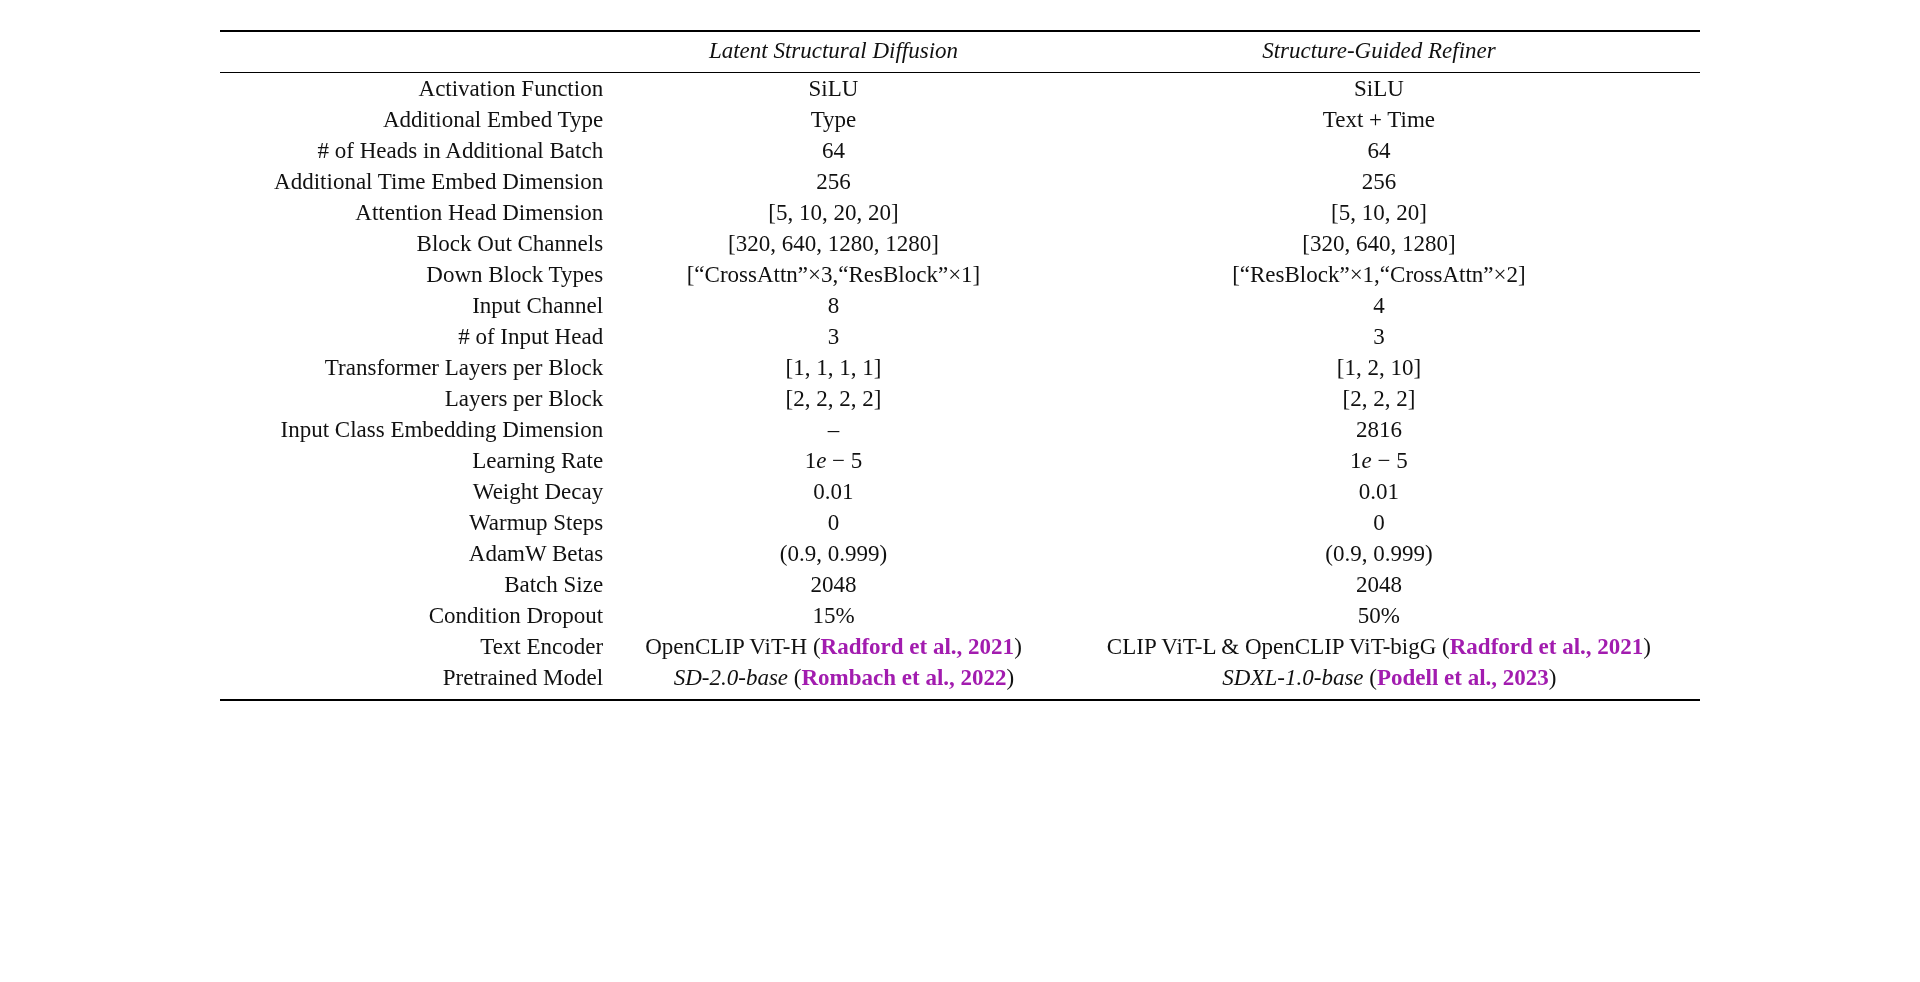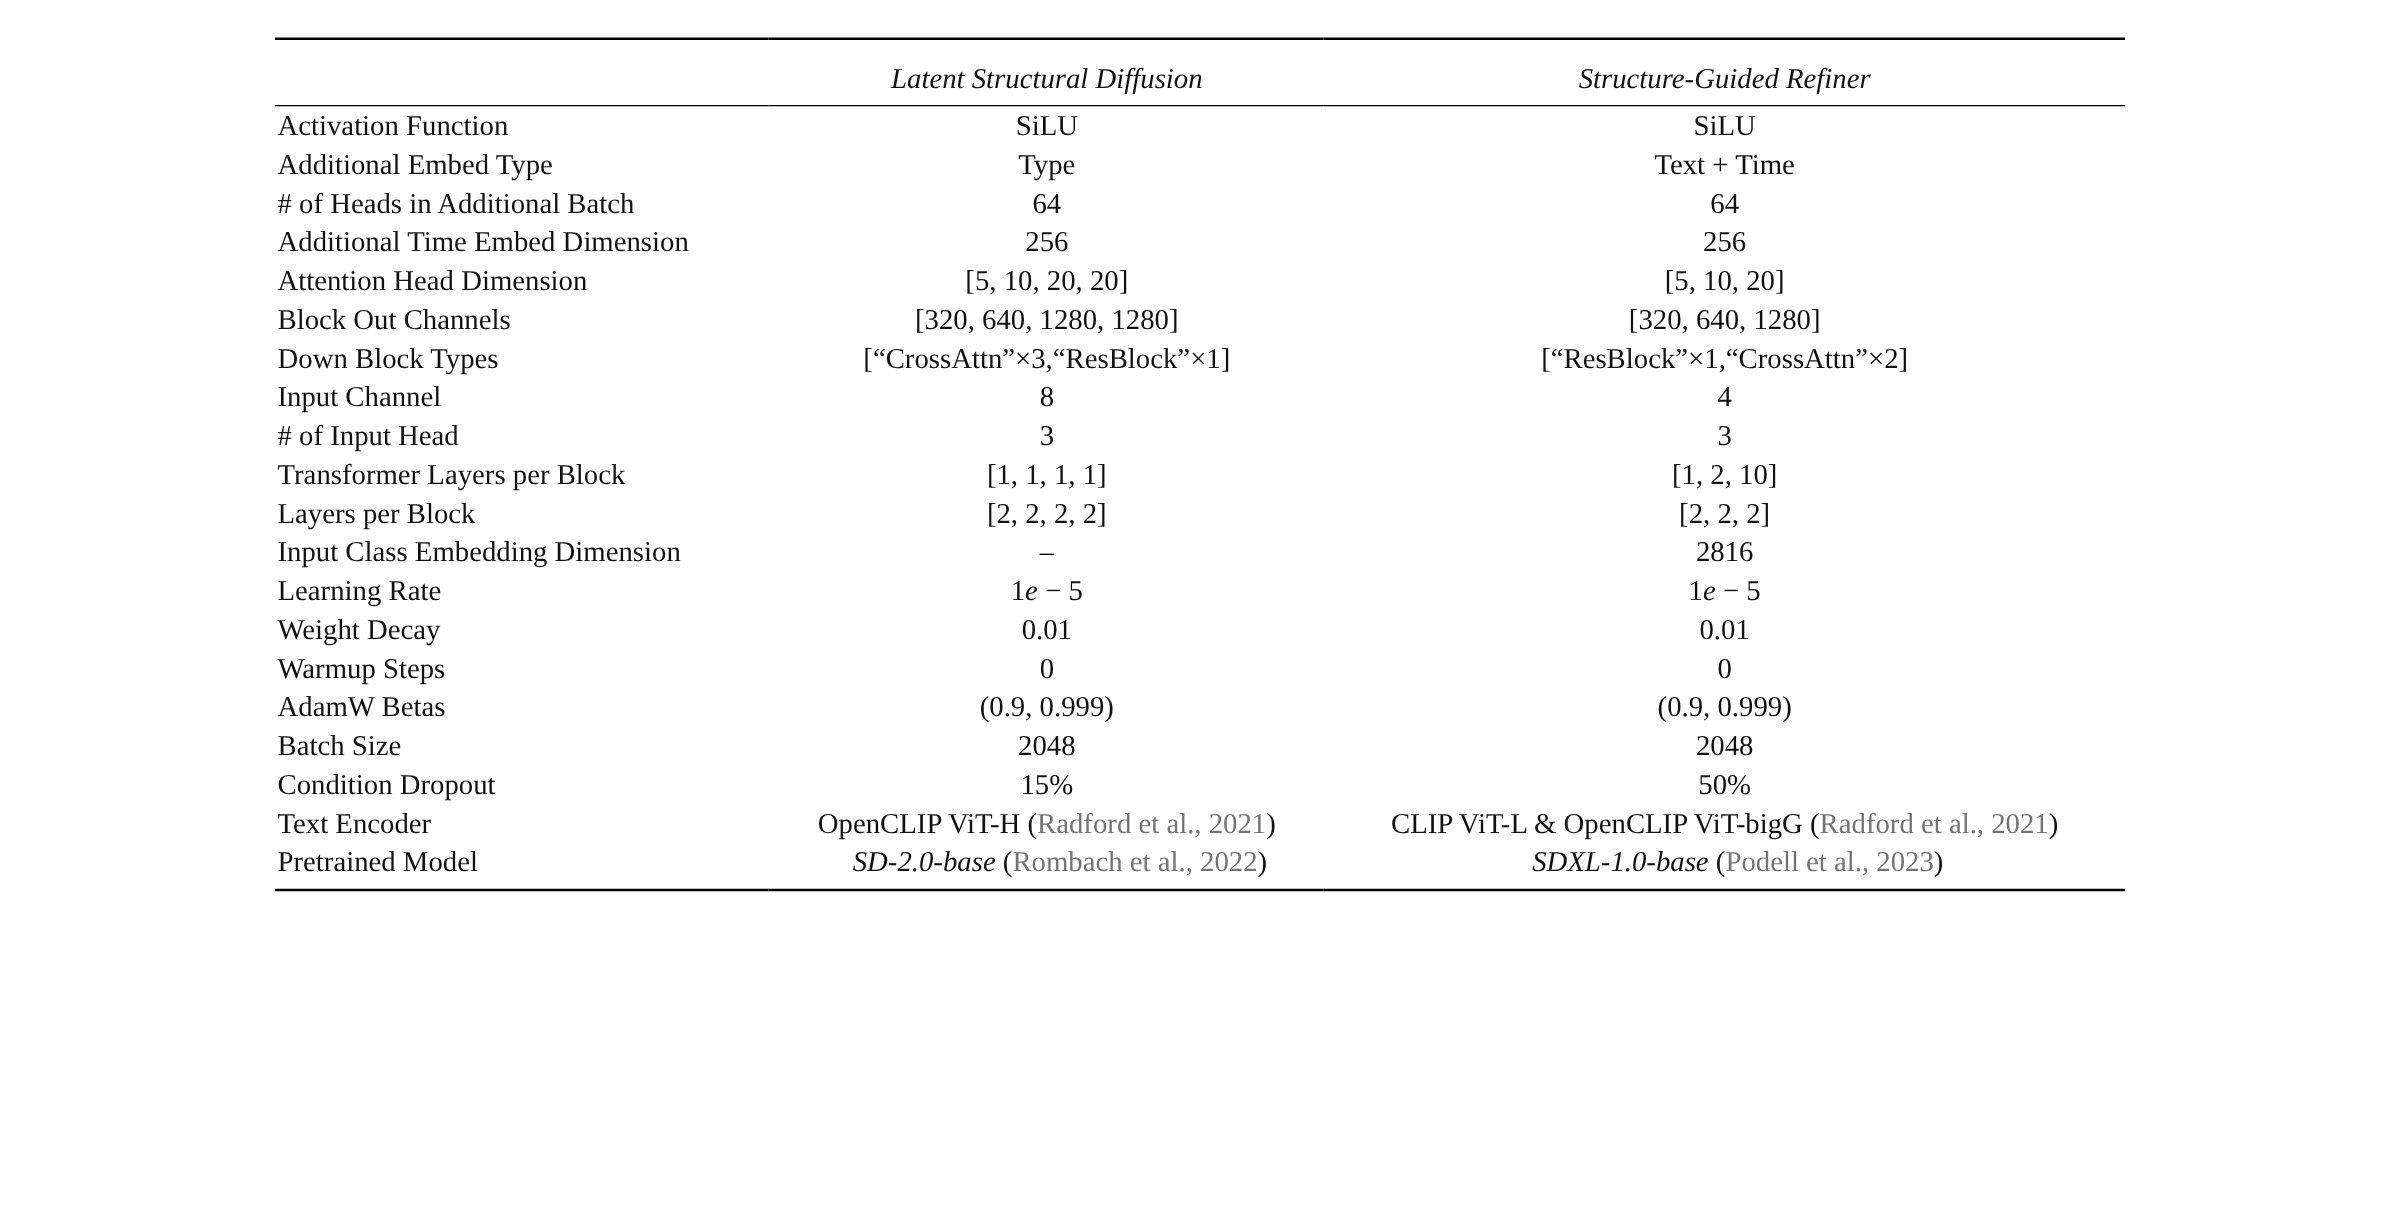--- a/index.html
+++ b/index.html
@@ -16,47 +16,48 @@
   }
   table.hp {
     width: 100%;
     border-collapse: collapse;
     font-size: 23px;
   }
   table.hp thead th {
     font-weight: normal;
     font-style: italic;
     text-align: center;
-    padding: 18px 6px 8px 6px;
+    padding: 6px 6px 8px 6px;
     border-top: 2px solid #000;
     border-bottom: 1px solid #000;
   }
   table.hp thead th.param {
     font-style: normal;
     text-align: left;
   }
   table.hp tbody td {
     padding: 2.5px 6px;
     vertical-align: baseline;
     white-space: nowrap;
   }
   table.hp tbody td.param {
-    text-align: left;
+    text-align: right;
     padding-left: 2px;
   }
   table.hp tbody td.val {
     text-align: center;
   }
   table.hp tbody tr:last-child td {
     border-bottom: 2px solid #000;
     padding-bottom: 8px;
   }
   a.cite {
-    color: #737373;
+    color: #a21caf;
     text-decoration: none;
+    font-weight: bold;
   }
   .em { font-style: italic; margin-left: 21px; }
   .math-it { font-style: italic; }
 </style>
 </head>
 <body>
 
 <div class="page">
   <table class="hp">
     <thead>

